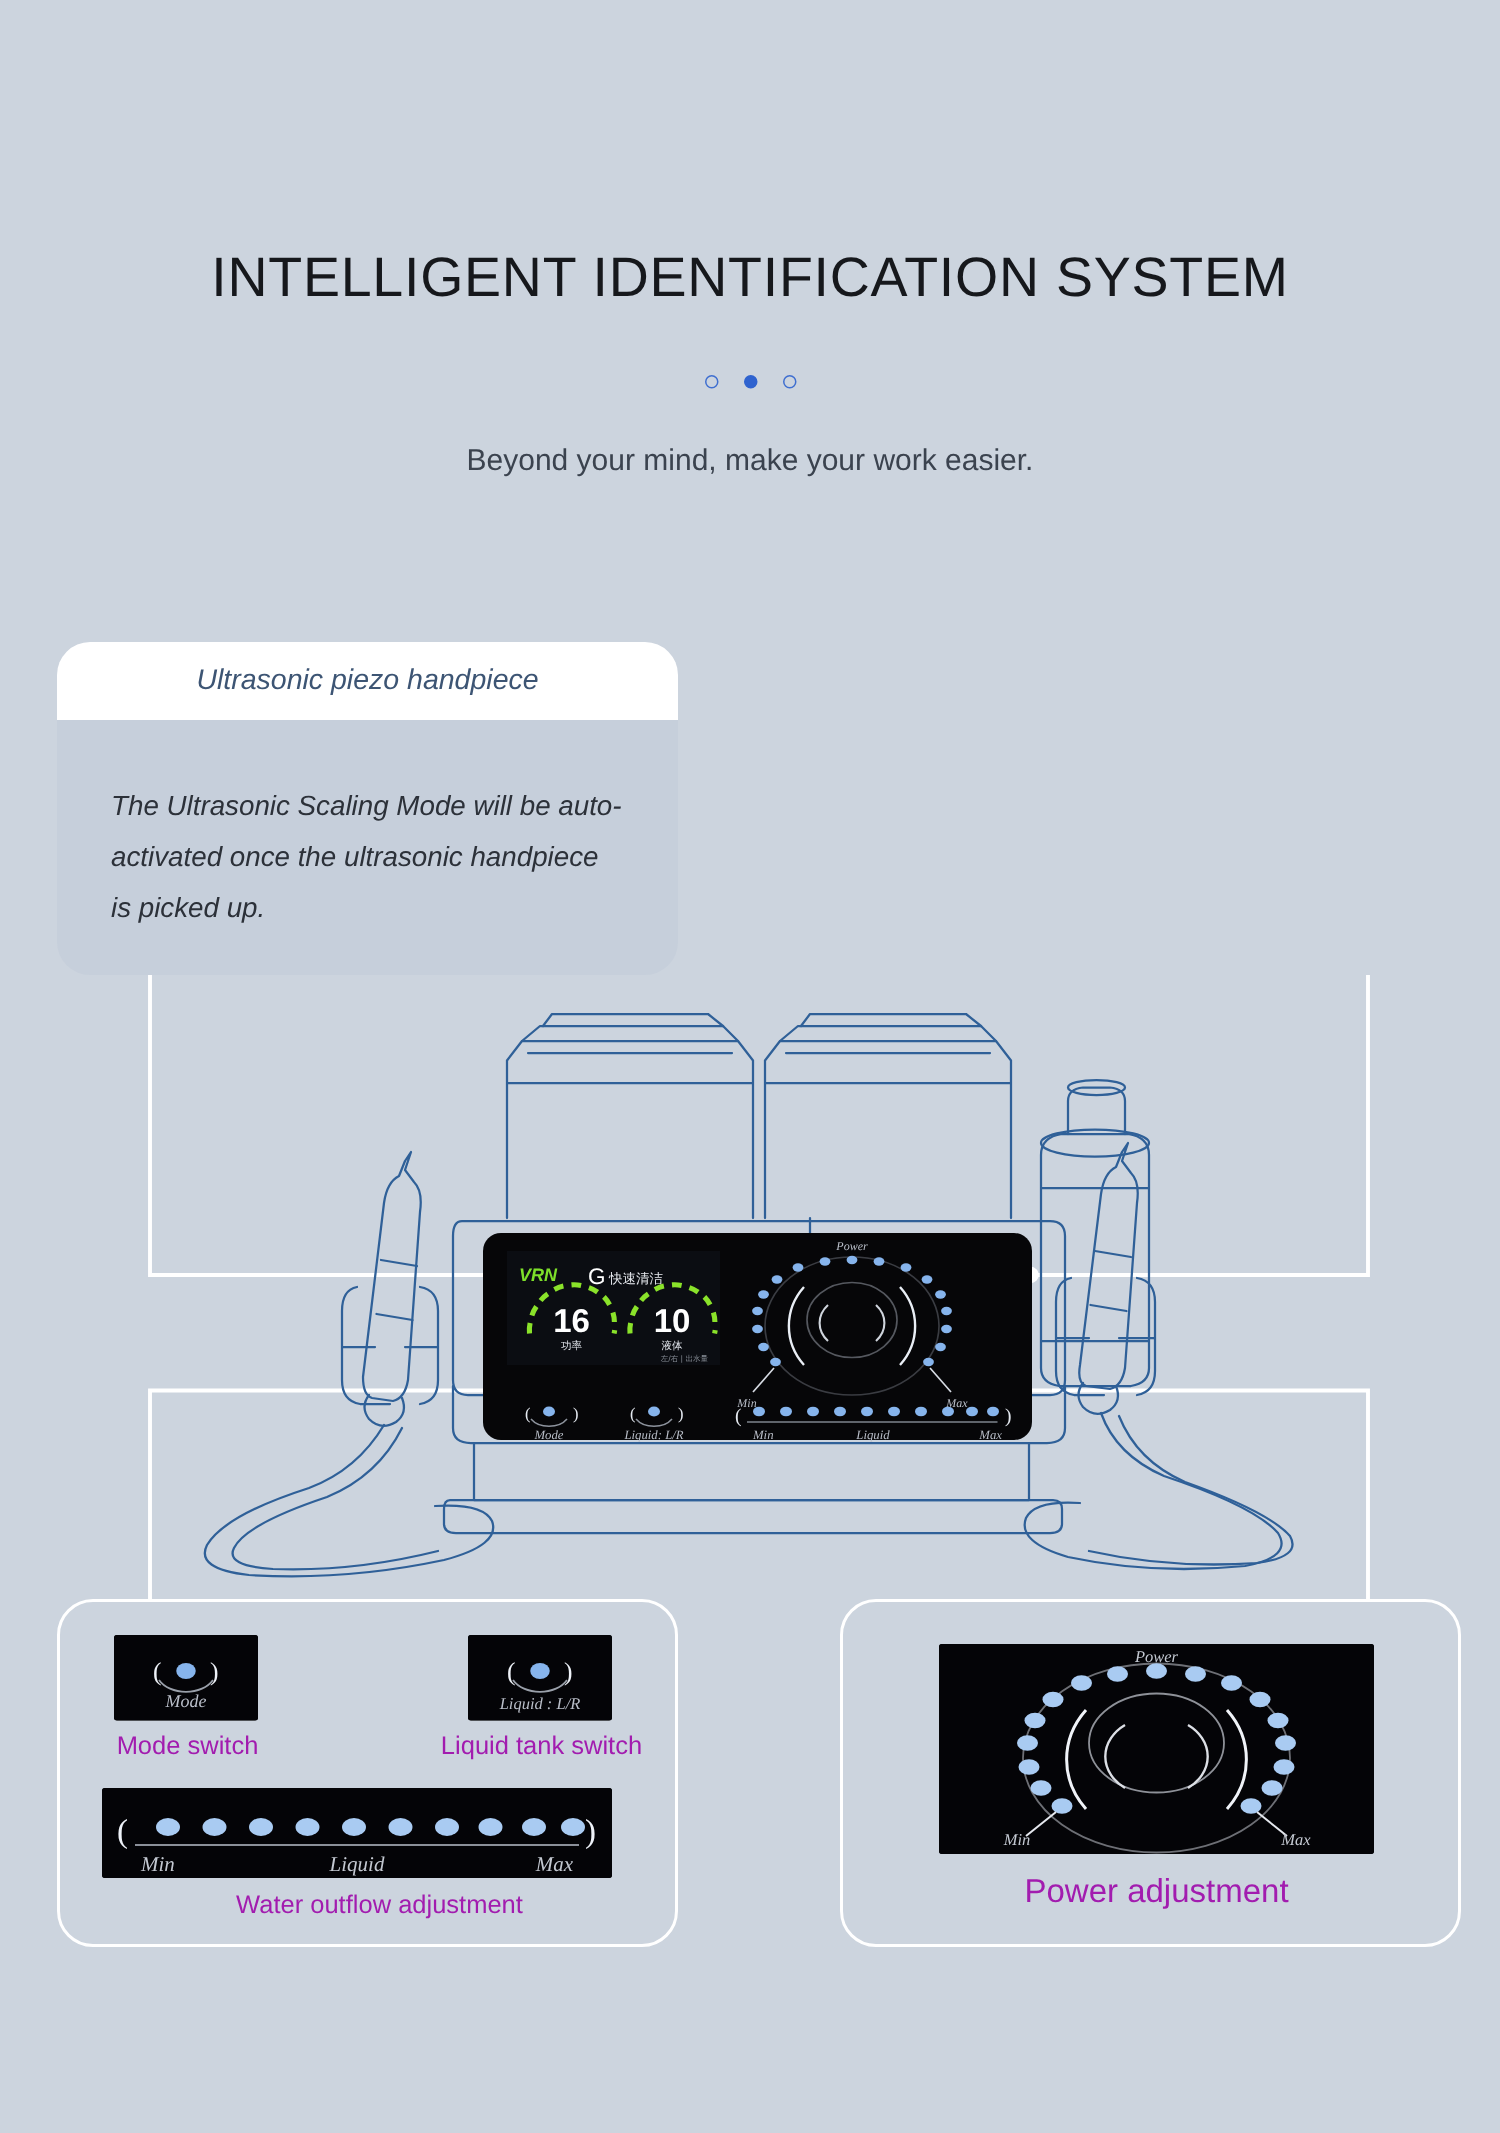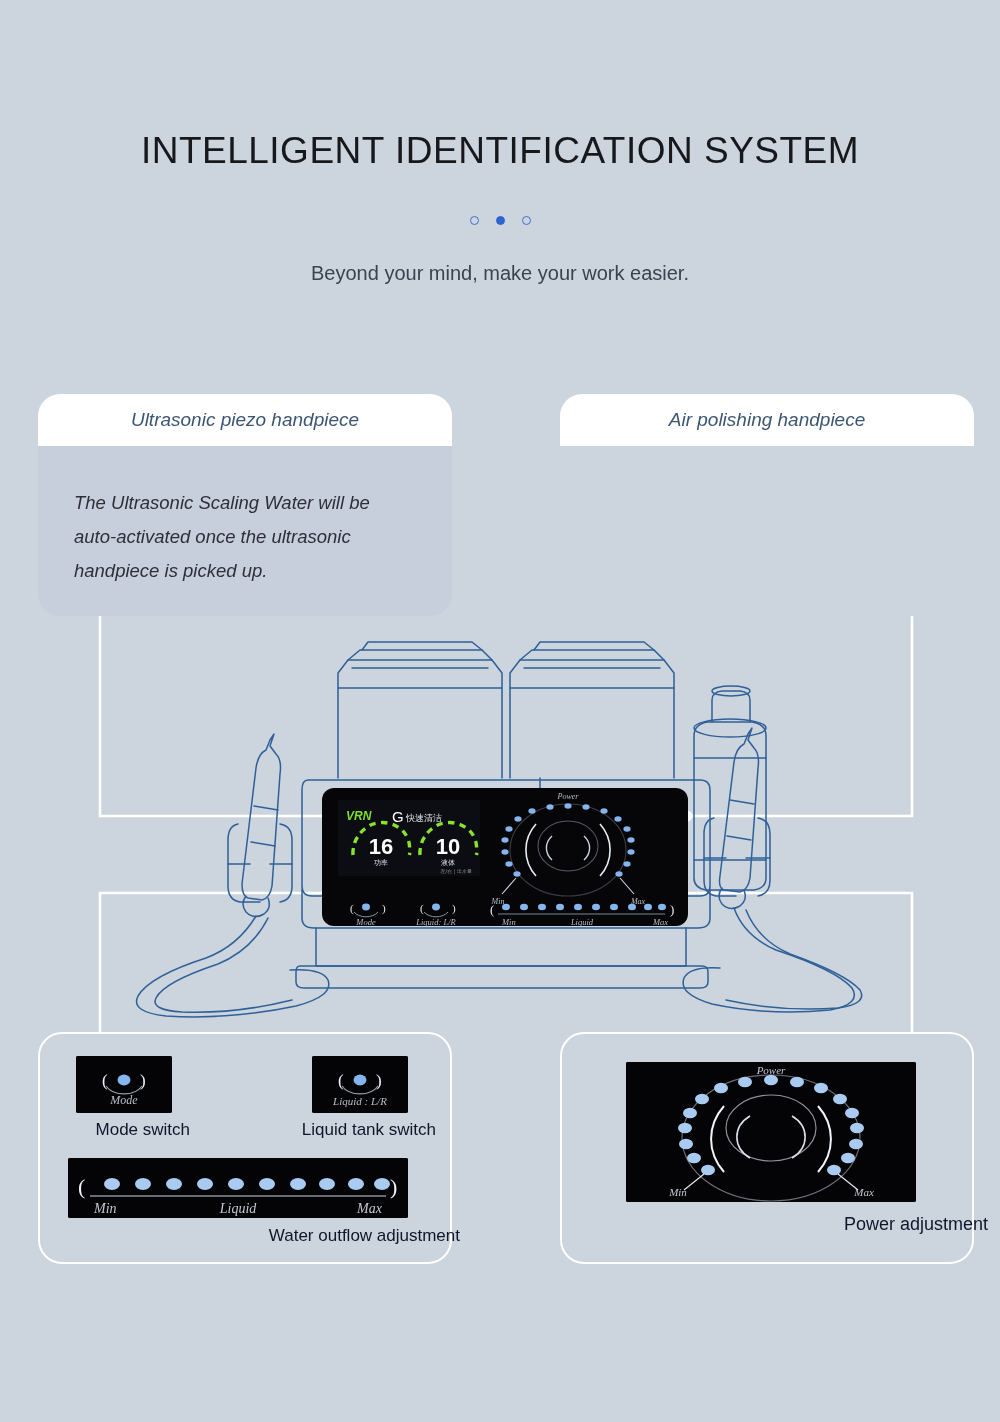--- a/index.html
+++ b/index.html
@@ -2,21 +2,21 @@
 <html><head>
 <meta charset="utf-8">
 <style>
   html,body{margin:0;padding:0;}
   body{
     width:1000px;height:1422px;
     background:#ccd4de;
     font-family:"Liberation Sans",sans-serif;
     overflow:hidden;position:relative;
   }
-  .stage{position:absolute;inset:0;}
+  .stage{position:absolute;inset:0;margin-top:34px;}
 
   
   .title{
     position:absolute;left:0;right:0;top:130px;
     text-align:center;
     font-size:37px;letter-spacing:.5px;
     color:#16181c;font-weight:400;
   }
   .dots{
     position:absolute;left:0;right:0;top:216px;
@@ -53,21 +53,21 @@
   
   .panel{
     position:absolute;border:2.5px solid #ffffff;border-radius:24px;
     box-sizing:border-box;
   }
   #panel-left{left:38px;top:1032px;width:414px;height:232px;}
   #panel-right{left:560px;top:1032px;width:414px;height:232px;}
 
   .chip{background:#040407;position:absolute;border-radius:2px;overflow:hidden;}
   .chip-label{
-    position:absolute;text-align:right;font-size:17px;color:#0f172a;
+    position:absolute;text-align:center;font-size:17px;color:#a21caf;
   }
 </style>
 </head>
 <body>
 
 <div class="stage">
 
   <div class="title">INTELLIGENT IDENTIFICATION SYSTEM</div>
 
   <div class="dots">
@@ -88,25 +88,24 @@
 
     <path d="M100 1032 L100 893 L334 893" fill="none" stroke="#ffffff" stroke-width="2.6"></path>
     <circle cx="337" cy="893" r="5.5" fill="#ffffff"></circle>
 
     <path d="M912 1032 L912 893 L682 893" fill="none" stroke="#ffffff" stroke-width="2.6"></path>
     <circle cx="679" cy="893" r="5.5" fill="#ffffff"></circle>
   </svg>
 
   <div class="card" id="card-left">
     <div class="head">Ultrasonic piezo handpiece</div>
-    <div class="body">The Ultrasonic Scaling Water will be auto-activated once the ultrasonic handpiece is picked up.</div>
+    <div class="body">The Ultrasonic Scaling Mode will be auto-activated once the ultrasonic handpiece is picked up.</div>
   </div>
 
   <div class="card" id="card-right">
-    <div class="head">Air polishing handpiece</div>
   </div>
 
   <svg class="device" viewBox="0 0 780 390">
     <g fill="none" stroke="#2f6098" stroke-width="1.5" stroke-linejoin="round" stroke-linecap="round">
 
       <g>
         <path d="M218 150 L218 45 L228 32 L372 32 L382 45 L382 150"></path>
         <path d="M218 60 L382 60"></path>
         <path d="M228 32 L240 22 L362 22 L372 32"></path>
         <path d="M242 22 L248 14 L352 14 L362 22"></path>
@@ -361,16 +360,16 @@
         <ellipse cx="222" cy="96" rx="7" ry="5.2"></ellipse>
         <ellipse cx="82" cy="108" rx="7" ry="5.2"></ellipse>
         <ellipse cx="208" cy="108" rx="7" ry="5.2"></ellipse>
       </g>
       <path d="M78 112 L58 128" stroke="#e6e9ef" stroke-width="1.3" fill="none"></path>
       <path d="M212 112 L232 128" stroke="#e6e9ef" stroke-width="1.3" fill="none"></path>
       <text x="145" y="12" text-anchor="middle" font-family="Liberation Serif,serif" font-size="11" font-style="italic" fill="#c3c8d1">Power</text>
       <text x="52" y="134" text-anchor="middle" font-family="Liberation Serif,serif" font-size="11" font-style="italic" fill="#c3c8d1">Min</text>
       <text x="238" y="134" text-anchor="middle" font-family="Liberation Serif,serif" font-size="11" font-style="italic" fill="#c3c8d1">Max</text>
     </svg>
-    <div class="chip-label" style="left:12px;top:180px;width:414px;font-size:18px">Power adjustment</div>
+    <div class="chip-label" style="left:2px;top:180px;width:414px;font-size:22px">Power adjustment</div>
   </div>
 
 </div>
 
 </body></html>

